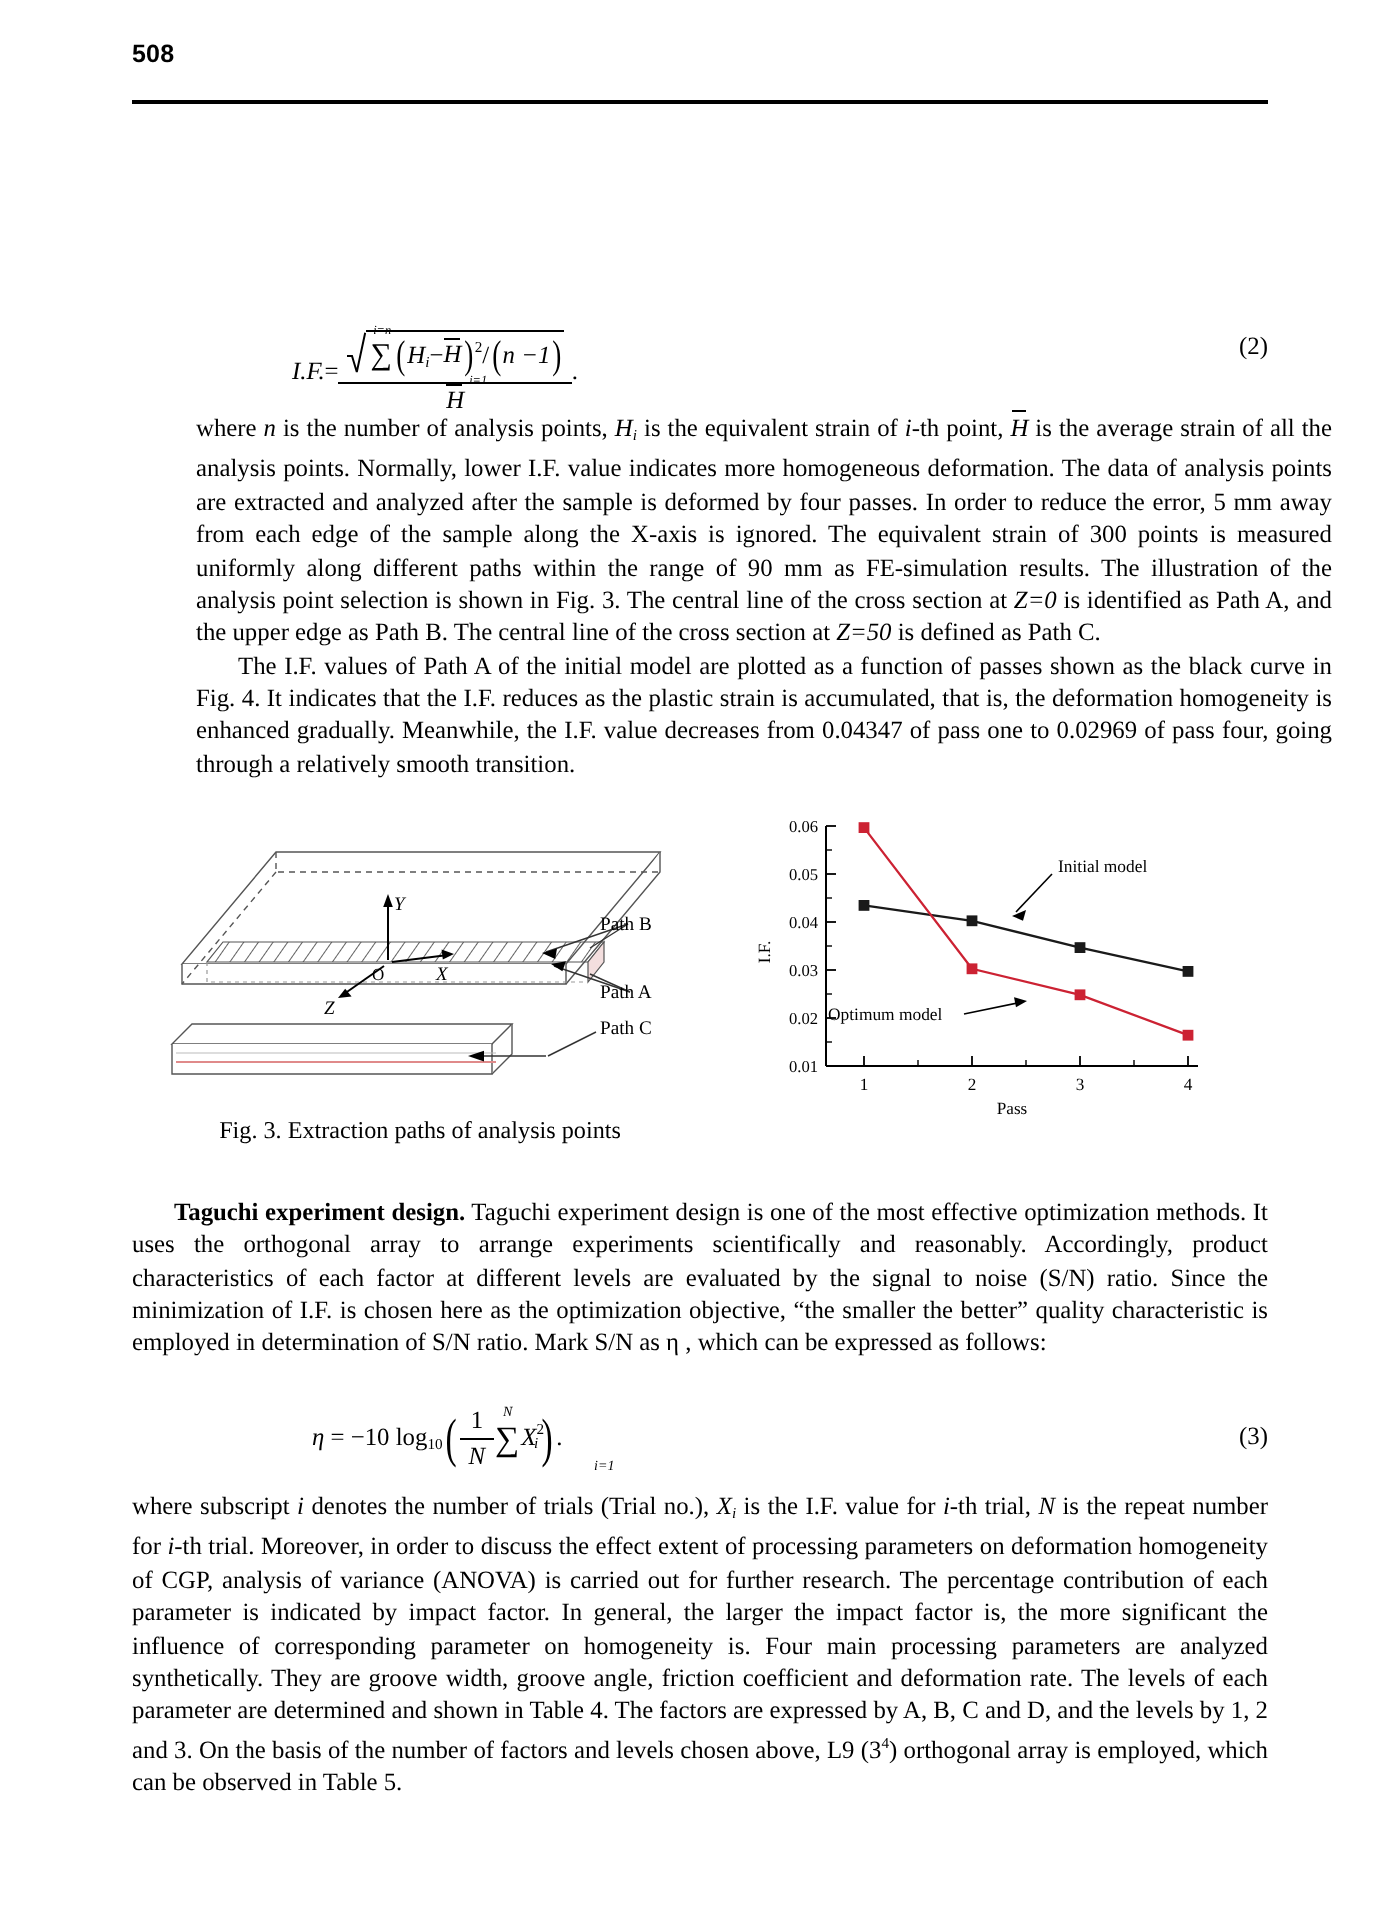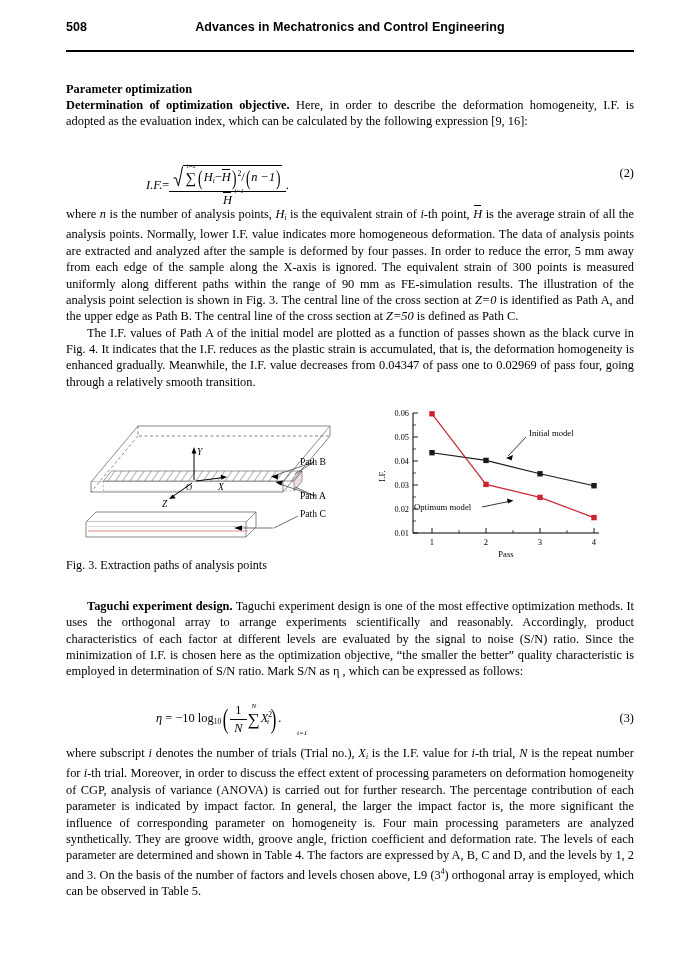--- a/index.html
+++ b/index.html
@@ -196,57 +196,48 @@
 
   
   .figrow {
     position: absolute;
     left: 0;
     width: 700px;
   }
   .fig-caption {
     font-size: 12.1px;
     line-height: 15.5px;
-    text-align: left;
+    text-align: center;
   }
   svg { display: block; }
 </style>
 </head>
 <body>
 
 <div class="page">
 
   <div class="header-row">
     <span class="folio">508</span>
-    <span class="header-title">Advances in Mechatronics and Control Engineering</span>
   </div>
   <div class="header-rule"></div>
 
-  <div class="col" style="top:81px;">
-    <div class="sec-head">Parameter optimization</div>
-  </div>
-
-  <div class="col" style="top:97px;">
-    <p class="body">
-      <span class="run-head">Determination of optimization objective.</span><span> Here, in order to describe the deformation homogeneity, I.F. is adopted as the evaluation index, which can be calculated by the following expression [9, 16]:</span>
-    </p>
-  </div>
+
 
   <div class="eq-block" style="top:143px; height:48px;">
     <div class="eq-body" style="left:80px; top:22px;">
       <span style="font-style:italic;">I.F.</span><span>=</span><span class="frac"><span class="num"><span class="radical"><span class="sign">
                 <svg width="10" height="22" viewBox="0 0 10 22">
                   <path d="M0.5,13 L3,13 L5.4,21 L9.6,1.4" stroke="#000" stroke-width="1" fill="none"></path>
                 </svg>
               </span><span class="vinc"></span><span class="inner"><span class="sum"><span>∑</span><span class="lim-top">i=n</span><span class="lim-bot">i=1</span></span><span class="bigparen">(</span><span style="font-style:italic;">H</span><sub class="subs">i</sub><span>−</span><span class="ovl">H</span><span class="bigparen">)</span><sup class="expo">2</sup><span>/</span><span class="bigparen">(</span><span style="font-style:italic;">n −1</span><span class="bigparen">)</span></span></span></span><span class="den"><span class="ovl">H</span></span></span><span>.</span>
     </div>
     <span class="eq-num" style="top:23px;">(2)</span>
   </div>
 
-  <div class="col" style="top:206px;">
+  <div class="col" style="top:206px;margin-left:32px;">
     <p class="body">
       <span>where </span><i class="v">n</i><span> is the number of analysis points, </span><i class="v">H</i><sub class="subs">i</sub><span> is the equivalent strain of </span><i class="v">i</i><span>-th point, </span><span class="ovl">H</span><span> is the average strain of all the analysis points. Normally, lower I.F. value indicates more homogeneous deformation. The data of analysis points are extracted and analyzed after the sample is deformed by four passes. In order to reduce the error, 5 mm away from each edge of the sample along the X-axis is ignored. The equivalent strain of 300 points is measured uniformly along different paths within the range of 90 mm as FE-simulation results. The illustration of the analysis point selection is shown in Fig. 3. The central line of the cross section at </span><i class="v">Z=0</i><span> is identified as Path A, and the upper edge as Path B. The central line of the cross section at </span><i class="v">Z=50</i><span> is defined as Path C.</span>
     </p>
     <p class="body indent">
       <span>The I.F. values of Path A of the initial model are plotted as a function of passes shown as the black curve in Fig. 4. It indicates that the I.F. reduces as the plastic strain is accumulated, that is, the deformation homogeneity is enhanced gradually. Meanwhile, the I.F. value decreases from 0.04347 of pass one to 0.02969 of pass four, going through a relatively smooth transition.</span>
     </p>
   </div>
 
   <div class="figrow" style="top:404px;">
 

